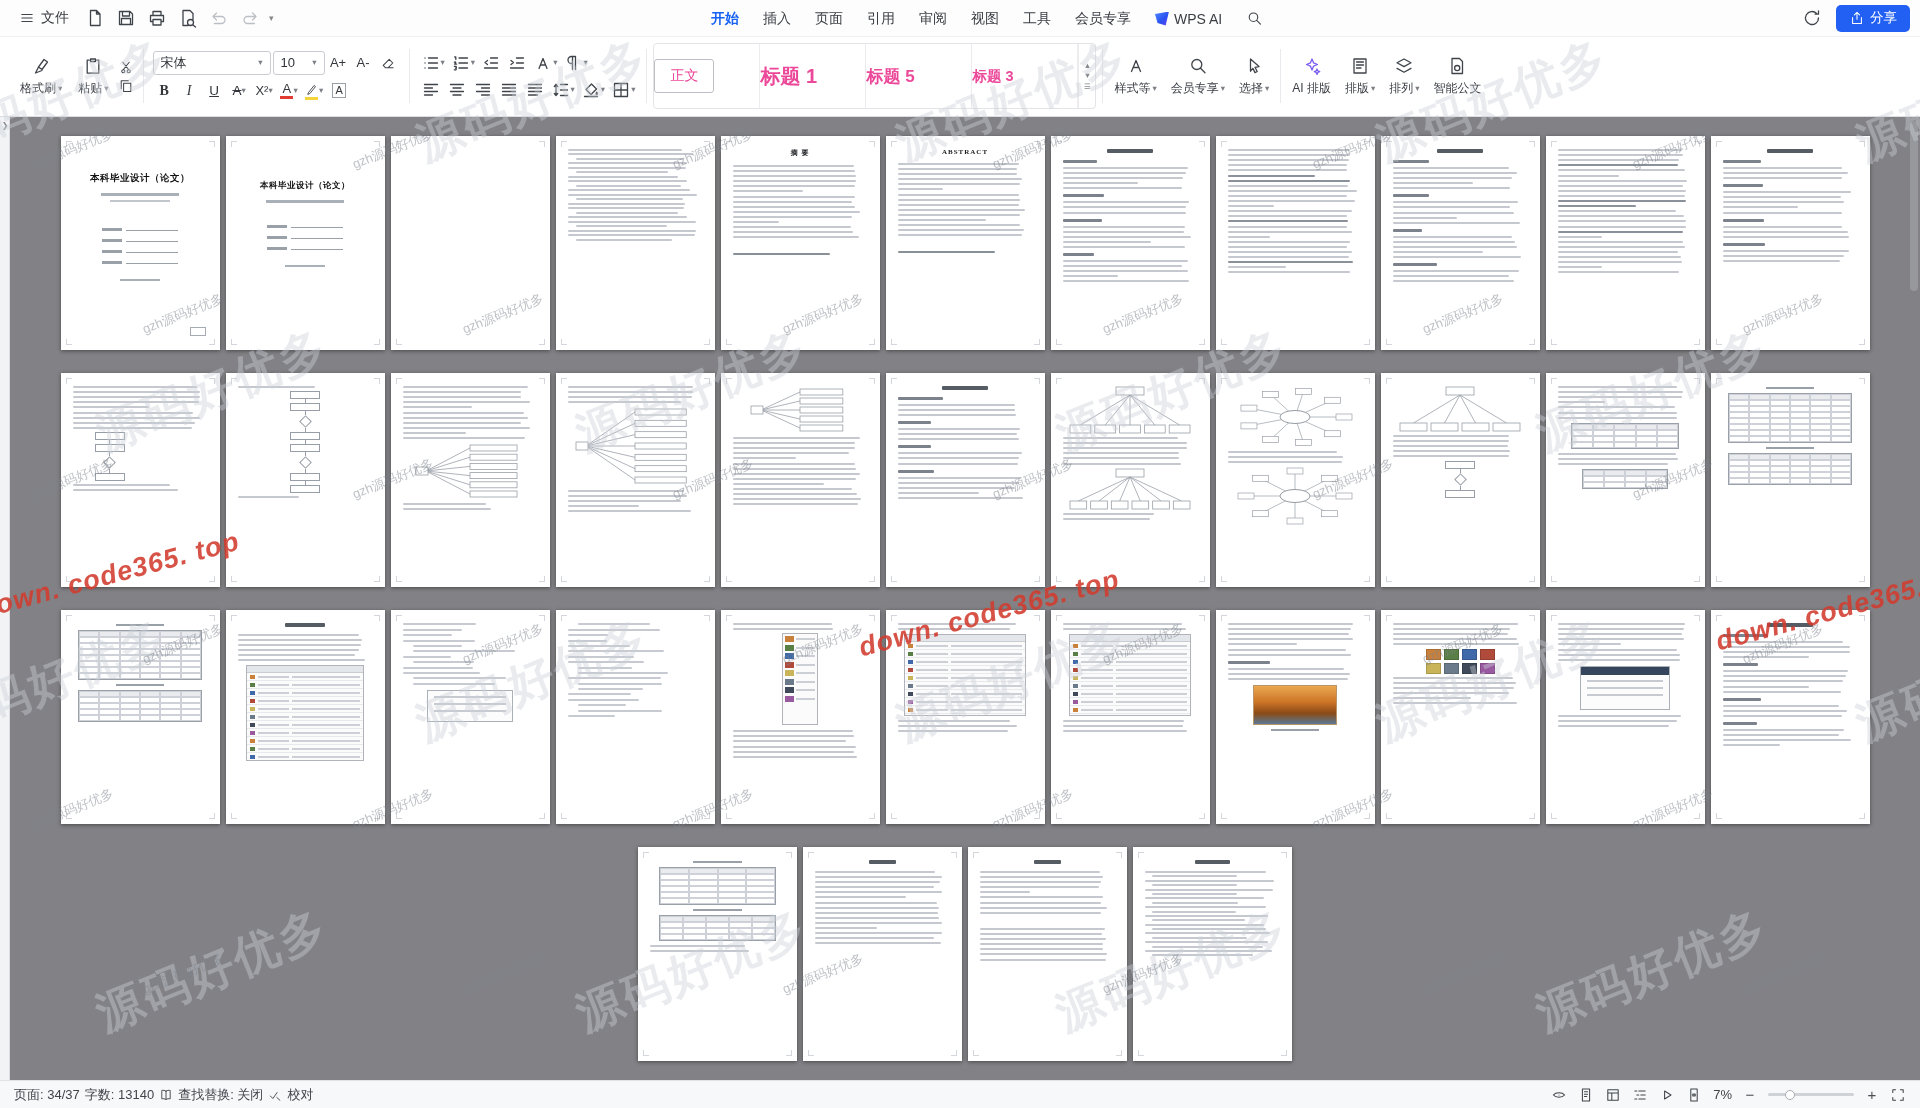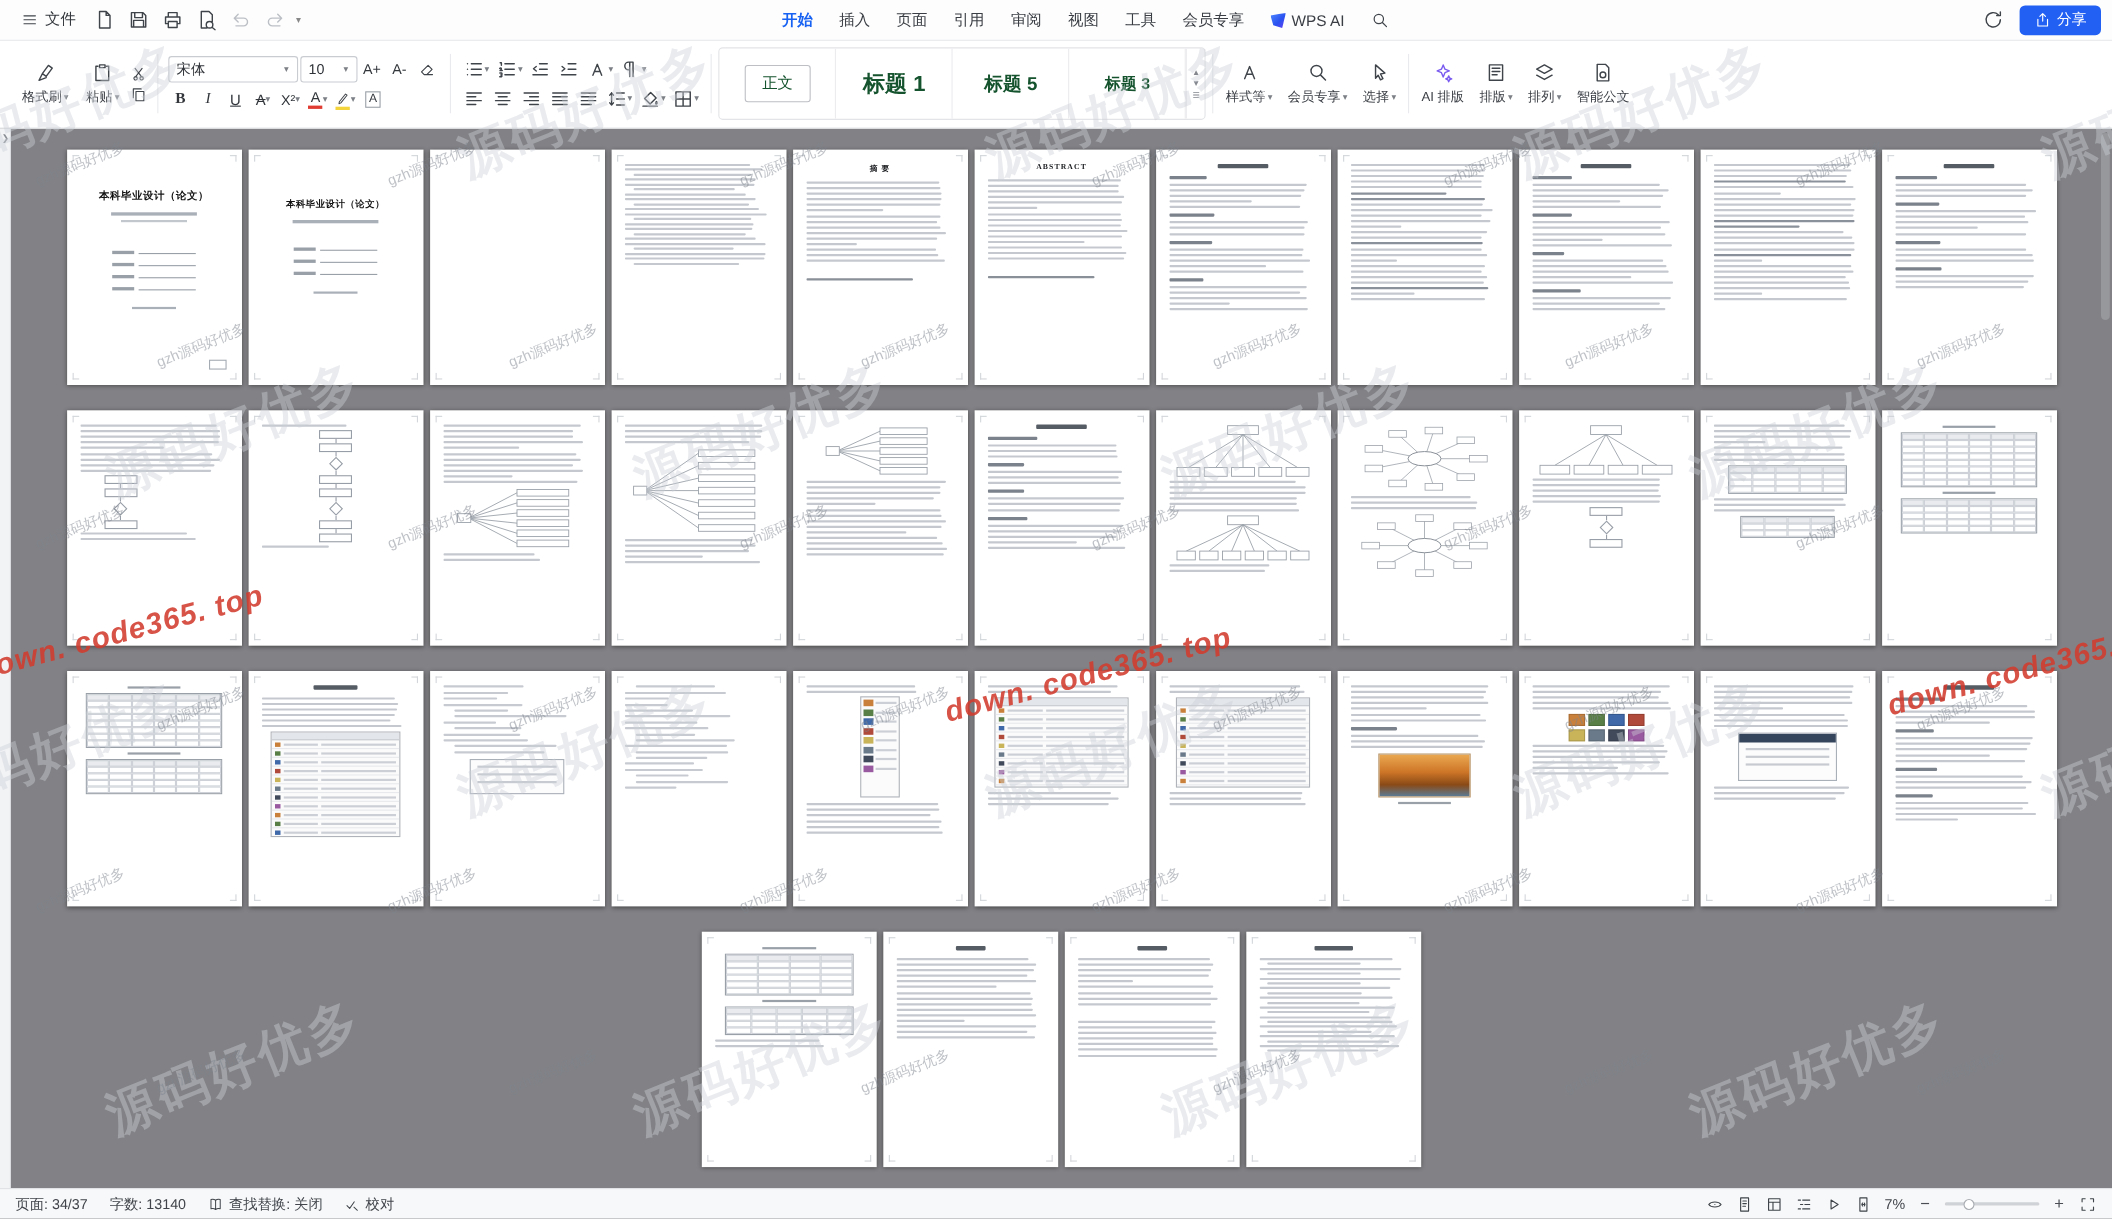--- a/index.html
+++ b/index.html
@@ -43,21 +43,21 @@
 .sbtn .un{text-decoration:underline;font-size:13.5px;}
 .sbtn .st{text-decoration:line-through;font-size:13.5px;}
 .stack{display:flex;flex-direction:column;align-items:center;line-height:1;}
 .stack .bar{width:13px;height:3px;margin-top:1px;}
 .abox{border:1px solid #9aa0a8;padding:0 2px;font-size:11px;line-height:13px;}
 .combo{display:flex;align-items:center;justify-content:space-between;gap:6px;border:1px solid #c9ccd1;border-radius:3px;
   height:24px;padding:0 7px;background:#fff;font-size:13px;color:#2f3338;}
 .combo.w-font{width:118px;}.combo.w-size{width:52px;}
 .minicol{display:flex;flex-direction:column;gap:3px;align-items:center;justify-content:center;}
 .gallery{display:flex;align-items:stretch;border:1px solid #e3e4e7;border-radius:4px;margin:2px 2px;overflow:hidden;background:#fff;}
-.gitem{width:106px;display:flex;align-items:center;justify-content:center;border-right:1px solid #ececef;color:#14532d;}
+.gitem{width:106px;display:flex;align-items:center;justify-content:flex-start;border-right:1px solid #ececef;color:#ec4899;}
 .gi-in{border:1px solid #bdbfc4;border-radius:3px;padding:7px 15px;}
 .g0{font-size:14px;}.g1{font-size:20px;font-weight:bold;}.g2{font-size:17px;font-weight:bold;}.g3{font-size:14.5px;font-weight:bold;}
 .gctrl{display:flex;flex-direction:column;justify-content:center;align-items:center;gap:3px;border-left:1px solid #ececef;
   width:17px;color:#85898f;font-size:7.5px;line-height:1;}
 .ic{display:inline-flex;width:20px;height:20px;align-items:center;justify-content:center;}
 .ic svg{width:100%;height:100%;}
 .ic.sm{width:16px;height:16px;}
 .ic.xs{width:14px;height:14px;}
 
 
@@ -119,21 +119,21 @@
 .wire{width:64%;height:32px;border:1px solid #aab0b8;margin:5px auto;background:#fcfcfd;}
 .wire .wl{height:2px;background:#c7cbd1;margin:5px 6px;}
 .strip{width:36px;height:92px;border:1px solid #b0b4ba;margin:3px auto 5px;padding:2px;display:flex;
   flex-direction:column;gap:2.5px;background:#fbfbfc;}
 .st-i{display:flex;gap:2px;align-items:center;}
 .st-t{width:9px;height:6px;flex:0 0 auto;}
 .st-l{height:2px;background:#ccd0d6;flex:1;}
 
 
 .statusbar{height:28px;background:#f7f8f9;border-top:1px solid #e1e2e5;display:flex;align-items:center;
-  padding:0 14px;font-size:13px;color:#41454b;gap:20px;flex:0 0 auto;position:relative;z-index:5;}
+  padding:0 14px;font-size:13px;color:#41454b;gap:5px;flex:0 0 auto;position:relative;z-index:5;}
 .sb-item{display:flex;align-items:center;gap:5px;white-space:nowrap;}
 .sb-right{margin-left:auto;display:flex;align-items:center;gap:11px;}
 .slider{width:86px;height:3px;background:#cfd2d6;border-radius:2px;position:relative;}
 .thumbk{position:absolute;left:26%;top:50%;transform:translate(-50%,-50%);width:10px;height:10px;background:#fff;
   border:1px solid #a9adb2;border-radius:50%;}
 .zlabel{display:flex;align-items:center;gap:2px;}
 .pm{font-size:15px;color:#4a4e54;width:14px;text-align:center;}
 
 
 #wm{position:absolute;inset:0;pointer-events:none;z-index:50;overflow:hidden;}

